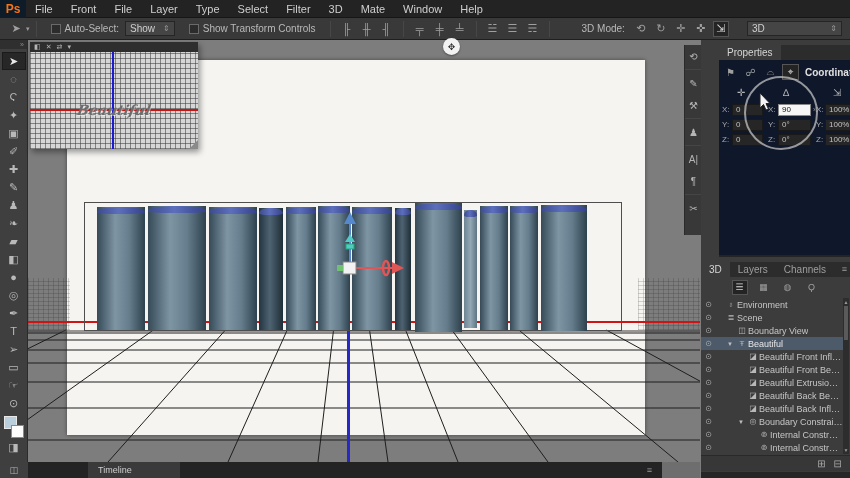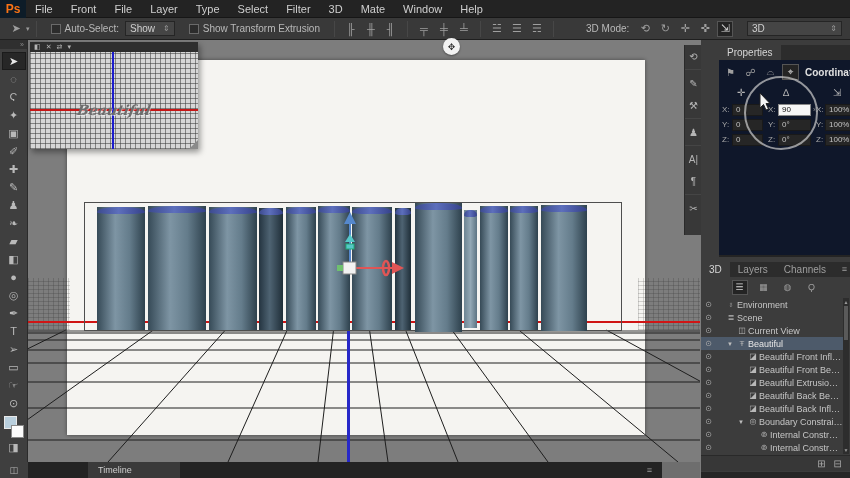--- a/index.html
+++ b/index.html
@@ -158,21 +158,21 @@
     <span class="icon-btn" style="margin-left:8px;">➤</span>
     <span style="font-size:7px;color:#9a9a9a;">▾</span>
     <span class="ob-sep"></span>
     <span class="checkbox"></span>
     <span>Auto-Select:</span>
     <span class="dropdown">
       <span>Show</span>
       <span class="ud">⇕</span>
     </span>
     <span class="checkbox" style="margin-left:14px;"></span>
-    <span>Show Transform Extrusion</span>
+    <span>Show Transform Controls</span>
     <span class="ob-sep" style="margin-left:14px;"></span>
     <span id="align-icons" style="display:flex;">
         <span class="icon-btn">╟</span>
         <span class="icon-btn">╫</span>
         <span class="icon-btn">╢</span>
         <span class="ob-sep"></span>
         <span class="icon-btn">╤</span>
         <span class="icon-btn">╪</span>
         <span class="icon-btn">╧</span>
         <span class="ob-sep"></span>
@@ -424,21 +424,21 @@
             <span style="width: 0px; flex: 0 0 auto;"></span>
             <span class="tr-disc"></span>
             <span class="tr-icon">≣</span>
             <span class="tr-label">Scene</span>
           </div>
           <div class="tree-row">
             <span class="tr-eye">⊙</span>
             <span style="width: 11px; flex: 0 0 auto;"></span>
             <span class="tr-disc"></span>
             <span class="tr-icon">◫</span>
-            <span class="tr-label">Current View</span>
+            <span class="tr-label">Boundary View</span>
           </div>
           <div class="tree-row selected">
             <span class="tr-eye">⊙</span>
             <span style="width: 11px; flex: 0 0 auto;"></span>
             <span class="tr-disc">▼</span>
             <span class="tr-icon">Ŧ</span>
             <span class="tr-label">Beautiful</span>
           </div>
           <div class="tree-row">
             <span class="tr-eye">⊙</span>

